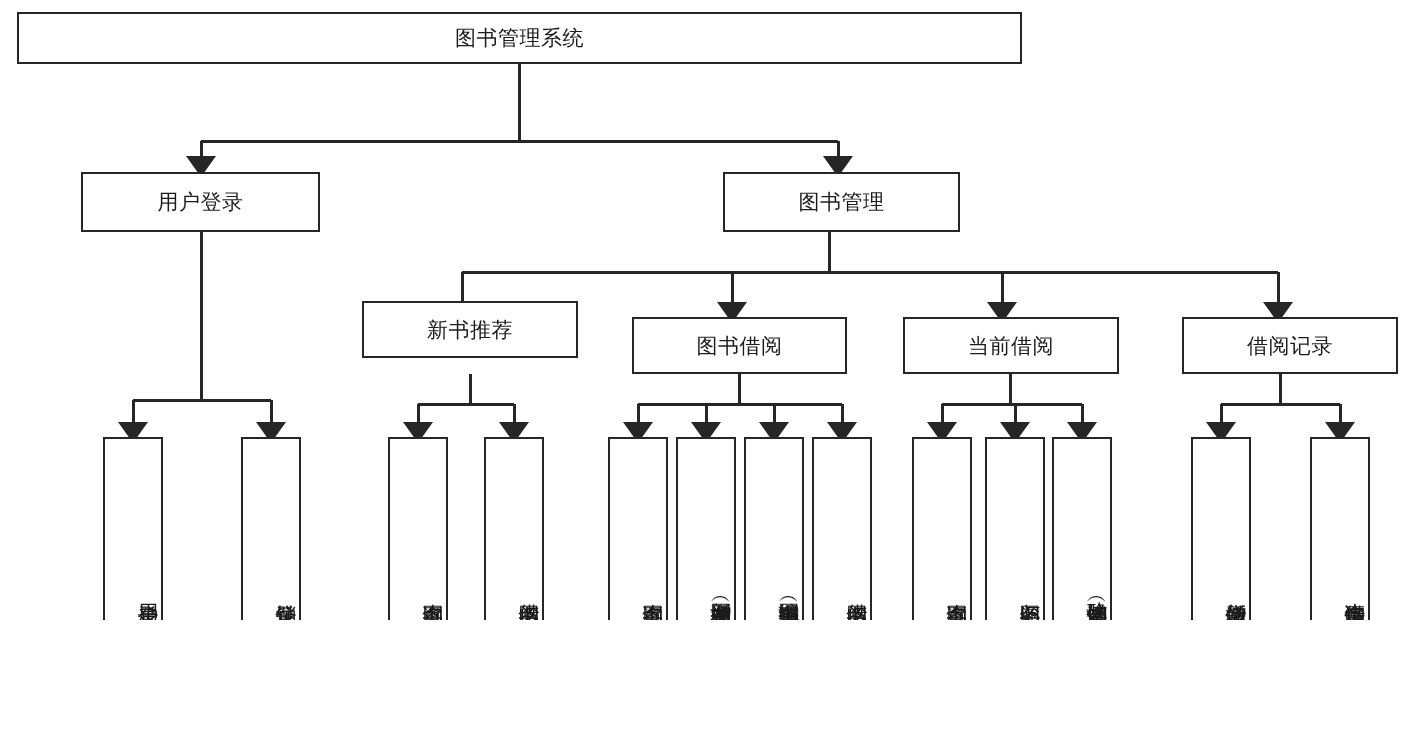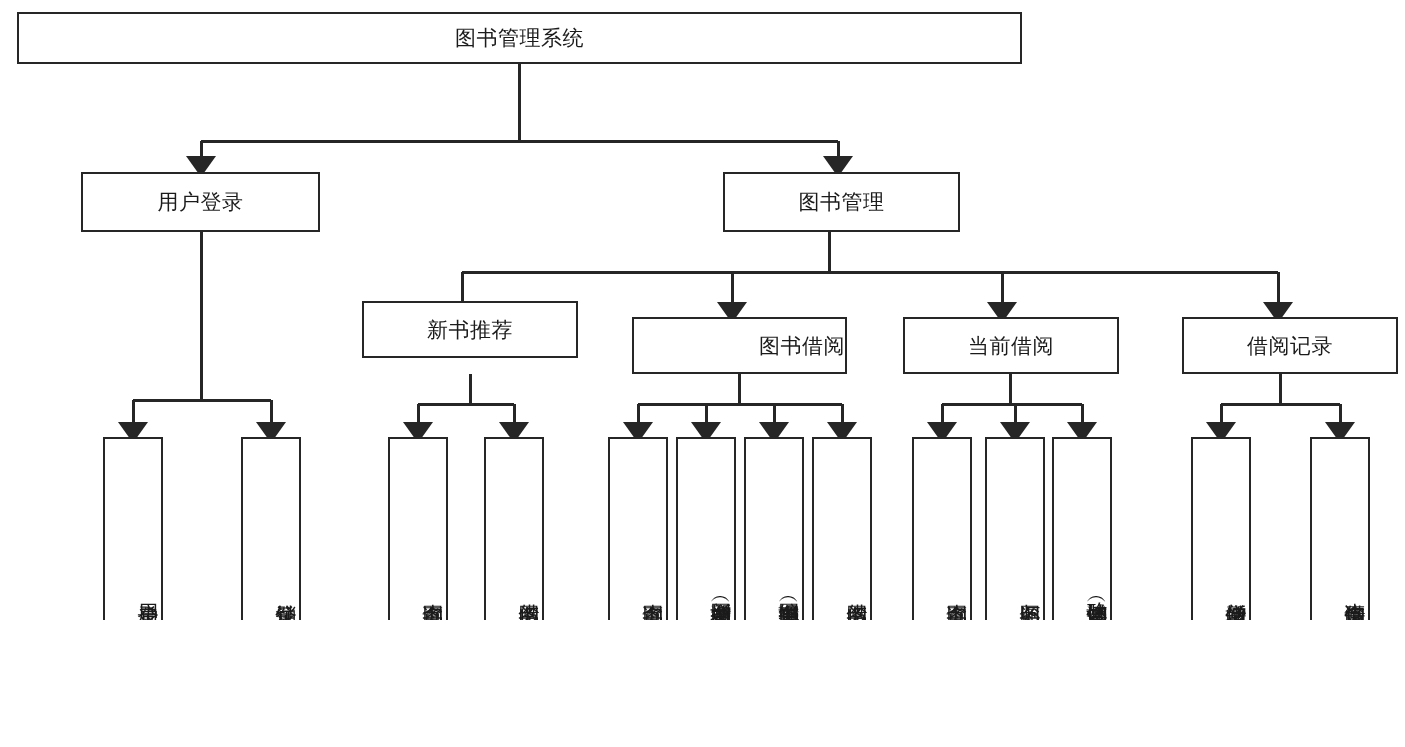--- a/index.html
+++ b/index.html
@@ -129,21 +129,21 @@
       </div>
       <div class="node h" style="left: 81px; top: 172px; width: 239px; height: 60px;">
         <span class="">用户登录</span>
       </div>
       <div class="node h" style="left: 711px; top: 172px; width: 237px; height: 60px; margin-left: 12px;">
         <span class="">图书管理</span>
       </div>
       <div class="node h" style="left: 362px; top: 301px; width: 216px; height: 57px;">
         <span class="">新书推荐</span>
       </div>
-      <div class="node h" style="left: 632px; top: 317px; width: 215px; height: 57px; justify-content: flex-end;">
+      <div class="node h" style="left: 632px; top: 317px; width: 215px; height: 57px;">
         <span class="">图书借阅</span>
       </div>
       <div class="node h" style="left: 903px; top: 317px; width: 216px; height: 57px;">
         <span class="">当前借阅</span>
       </div>
       <div class="node h" style="left: 1172px; top: 317px; width: 216px; height: 57px; margin-left: 10px;">
         <span class="">借阅记录</span>
       </div>
       <div class="node v" style="left: 103px; top: 437px; width: 60px; height: 298px;">
         <span class="vtext">用户登录</span>

